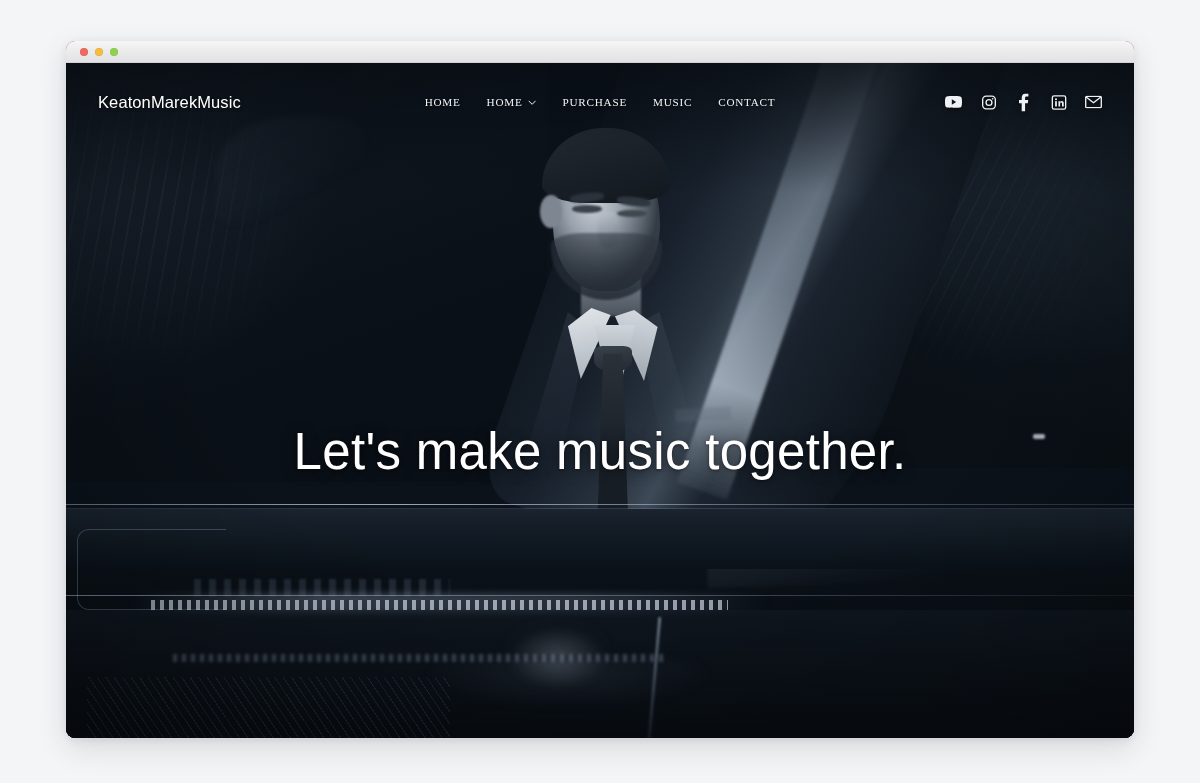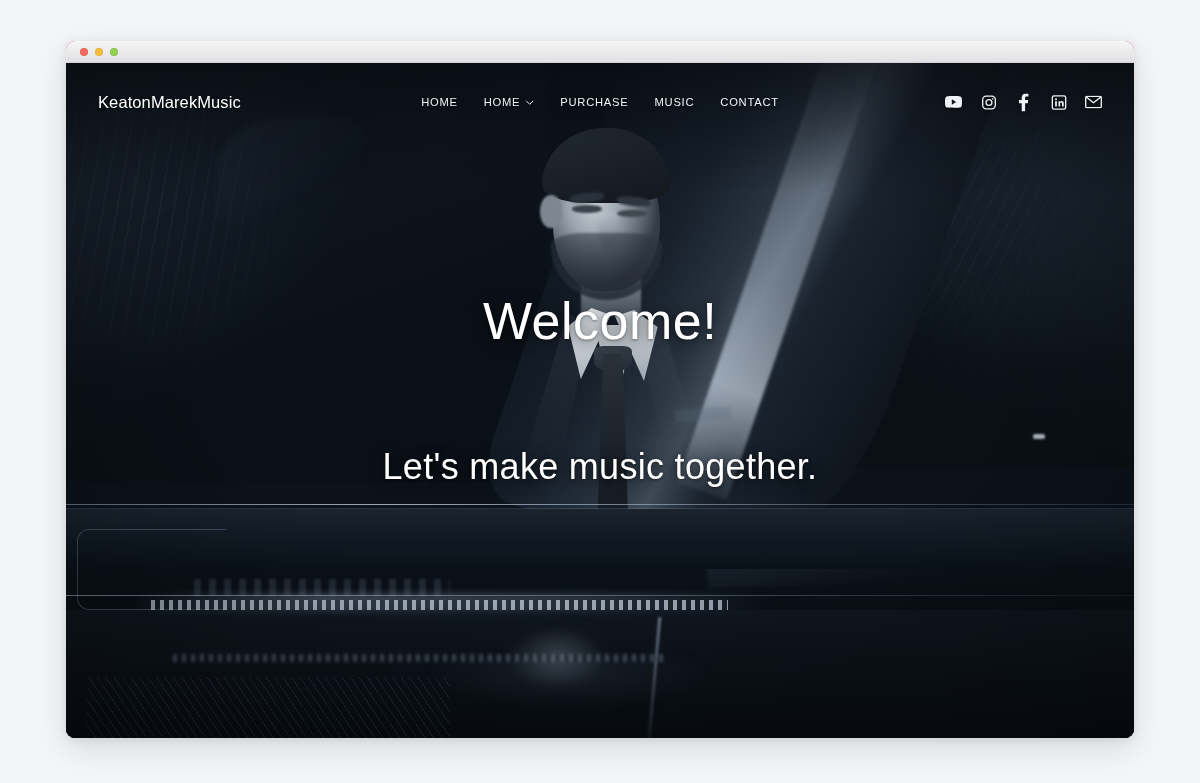--- a/index.html
+++ b/index.html
@@ -376,20 +376,21 @@
     font-weight:400;
     letter-spacing:.1px;
     white-space:nowrap;
     text-shadow:0 1px 3px rgba(0,0,0,.5);
   }
   .nav-links{
     position:absolute; left:50%; top:50%;
     transform:translate(-50%,-50%);
     display:flex; align-items:center;
     gap:26px;
+    font-family:Liberation Serif, serif;
   }
   .nav-link{
     color:#f2f4f7;
     font-size:11.2px;
     letter-spacing:.75px;
     white-space:nowrap;
     text-shadow:0 1px 3px rgba(0,0,0,.55);
     display:flex; align-items:center; gap:5px;
     cursor:pointer;
   }
@@ -423,21 +424,21 @@
     color:#ffffff;
     font-size:52px;
     font-weight:300;
     letter-spacing:.5px;
     line-height:1;
     text-shadow:0 2px 14px rgba(0,0,0,.55), 0 1px 3px rgba(0,0,0,.4);
     margin-top:-22px;
   }
   .hero-line2{
     color:#ffffff;
-    font-size:36px;
+    font-size:51px;
     font-weight:300;
     letter-spacing:.3px;
     line-height:1;
     text-shadow:0 2px 14px rgba(0,0,0,.55), 0 1px 3px rgba(0,0,0,.4);
     margin-top:102px;
     white-space:nowrap;
   }
 </style>
 </head>
 <body>
@@ -564,18 +565,17 @@
         <span class="social-icon">
           <svg width="17" height="13" viewBox="0 0 24 18" fill="none" stroke="currentColor" stroke-width="1.9" stroke-linejoin="round">
             <rect x="1" y="1" width="22" height="16" rx="1.4"></rect>
             <polyline points="1.6,2 12,10 22.4,2"></polyline>
           </svg>
         </span>
       </div>
     </div>
 
     <div class="hero-text">
-      <div class="hero-line1">Welcome!</div>
       <div class="hero-line2">Let's make music together.</div>
     </div>
 
   </div>
 </div>
 
 </body></html>

